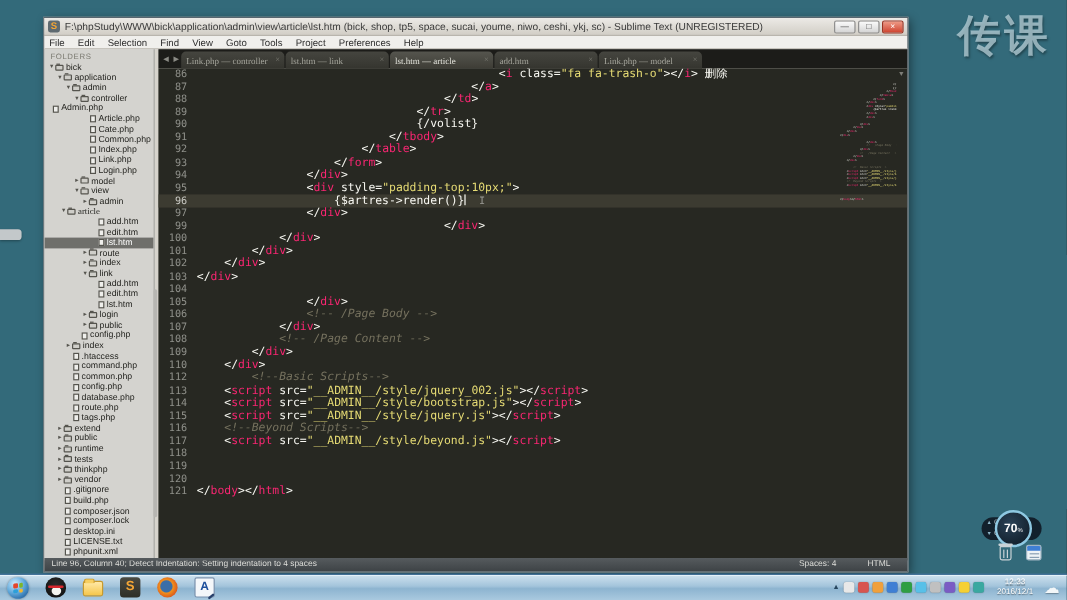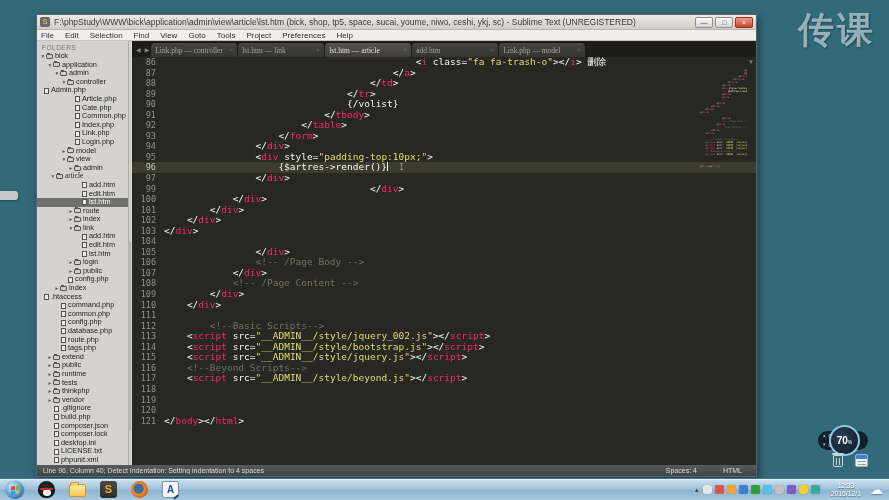--- a/index.html
+++ b/index.html
@@ -61,21 +61,21 @@
 
   
   .editor { position:absolute; left:95px; top:42px; right:0; height:410px; background:#272822;
     overflow:hidden; }
   .line { height:10.55px; line-height:10.55px; white-space:pre;
     font-family:"DejaVu Sans Mono", monospace; font-size:9.5px; padding-left:4px; }
   .line.cur { background:#3c3b31; }
   .num { display:inline-block; width:20px; text-align:right; margin-right:8px; color:#8f908a;
     font-size:8.5px; }
   .line.cur .num { color:#c9c9c3; }
-  .c-pln { color:#f8f8f2; } .c-tag { color:#f92672; } .c-str { color:#e6db74; } .c-cmt { color:#75715e; }
+  .c-pln { color:#f8f8f2; } .c-tag { color:#f92672; } .c-str { color:#e6db74; } .c-cmt { color:#75715e;font-style:italic; }
   .caret { display:inline-block; width:1px; height:9px; background:#f8f8f2; vertical-align:-1px; }
   .ibeam { display:inline-block; margin-left:11px; color:#9a9a94; font-size:8.5px; }
   .minimap { position:absolute; top:3px; right:9px; width:47px; overflow:hidden; }
   .mm-line { height:3px; line-height:3px; white-space:pre; font-family:"DejaVu Sans Mono", monospace;
     font-size:2.3px; }
   .mm-arrow { position:absolute; top:2px; right:2px; font-size:6px; color:#7d7d77; }
 
   
   .statusbar { position:absolute; left:0; bottom:0; right:0; height:11px;
     background:linear-gradient(#565b5e,#3e4346); display:flex; align-items:center;
@@ -307,21 +307,21 @@
         <div class="tree-row" style="padding-left: 24px;">
           <span class="tr-arrow"></span>
           <span class="tr-file"></span>
           <span>config.php</span>
         </div>
         <div class="tree-row" style="padding-left: 17px;">
           <span class="tr-arrow">▸</span>
           <span class="tr-folder"></span>
           <span>index</span>
         </div>
-        <div class="tree-row" style="">
+        <div class="tree-row" style="padding-left: 17px;">
           <span class="tr-arrow"></span>
           <span class="tr-file"></span>
           <span>.htaccess</span>
         </div>
         <div class="tree-row" style="padding-left: 17px;">
           <span class="tr-arrow"></span>
           <span class="tr-file"></span>
           <span>command.php</span>
         </div>
         <div class="tree-row" style="padding-left: 17px;">
@@ -464,21 +464,20 @@
         <div class="line"><span class="num">101</span><span>        </span><span class="c-pln">&lt;/</span><span class="c-tag">div</span><span class="c-pln">&gt;</span></div>
         <div class="line"><span class="num">102</span><span>    </span><span class="c-pln">&lt;/</span><span class="c-tag">div</span><span class="c-pln">&gt;</span></div>
         <div class="line"><span class="num">103</span><span class="c-pln">&lt;/</span><span class="c-tag">div</span><span class="c-pln">&gt;</span></div>
         <div class="line"><span class="num">104</span></div>
         <div class="line"><span class="num">105</span><span>                </span><span class="c-pln">&lt;/</span><span class="c-tag">div</span><span class="c-pln">&gt;</span></div>
         <div class="line"><span class="num">106</span><span>                </span><span class="c-cmt">&lt;!-- /Page Body --&gt;</span></div>
         <div class="line"><span class="num">107</span><span>            </span><span class="c-pln">&lt;/</span><span class="c-tag">div</span><span class="c-pln">&gt;</span></div>
         <div class="line"><span class="num">108</span><span>            </span><span class="c-cmt">&lt;!-- /Page Content --&gt;</span></div>
         <div class="line"><span class="num">109</span><span>        </span><span class="c-pln">&lt;/</span><span class="c-tag">div</span><span class="c-pln">&gt;</span></div>
         <div class="line"><span class="num">110</span><span>    </span><span class="c-pln">&lt;/</span><span class="c-tag">div</span><span class="c-pln">&gt;</span></div>
-        <div class="line"><span class="num">111</span></div>
         <div class="line"><span class="num">112</span><span>        </span><span class="c-cmt">&lt;!--Basic Scripts--&gt;</span></div>
         <div class="line"><span class="num">113</span><span>    </span><span class="c-pln">&lt;</span><span class="c-tag">script</span><span class="c-pln"> src=</span><span class="c-str">"__ADMIN__/style/jquery_002.js"</span><span class="c-pln">&gt;&lt;/</span><span class="c-tag">script</span><span class="c-pln">&gt;</span></div>
         <div class="line"><span class="num">114</span><span>    </span><span class="c-pln">&lt;</span><span class="c-tag">script</span><span class="c-pln"> src=</span><span class="c-str">"__ADMIN__/style/bootstrap.js"</span><span class="c-pln">&gt;&lt;/</span><span class="c-tag">script</span><span class="c-pln">&gt;</span></div>
         <div class="line"><span class="num">115</span><span>    </span><span class="c-pln">&lt;</span><span class="c-tag">script</span><span class="c-pln"> src=</span><span class="c-str">"__ADMIN__/style/jquery.js"</span><span class="c-pln">&gt;&lt;/</span><span class="c-tag">script</span><span class="c-pln">&gt;</span></div>
         <div class="line"><span class="num">116</span><span>    </span><span class="c-cmt">&lt;!--Beyond Scripts--&gt;</span></div>
         <div class="line"><span class="num">117</span><span>    </span><span class="c-pln">&lt;</span><span class="c-tag">script</span><span class="c-pln"> src=</span><span class="c-str">"__ADMIN__/style/beyond.js"</span><span class="c-pln">&gt;&lt;/</span><span class="c-tag">script</span><span class="c-pln">&gt;</span></div>
         <div class="line"><span class="num">118</span></div>
         <div class="line"><span class="num">119</span></div>
         <div class="line"><span class="num">120</span></div>
         <div class="line"><span class="num">121</span><span class="c-pln">&lt;/</span><span class="c-tag">body</span><span class="c-pln">&gt;&lt;/</span><span class="c-tag">html</span><span class="c-pln">&gt;</span></div>

